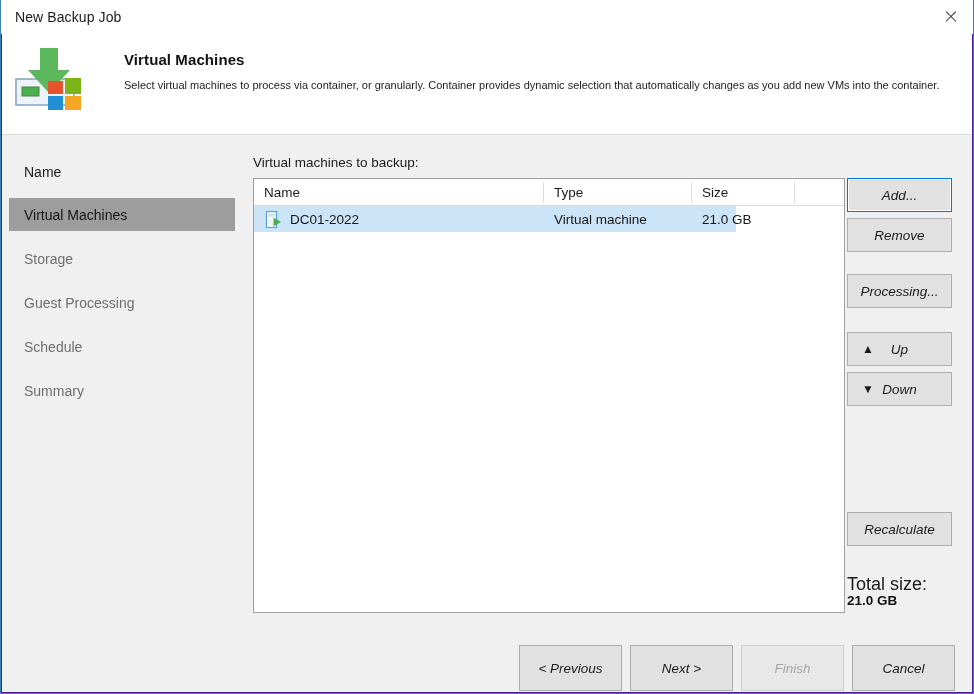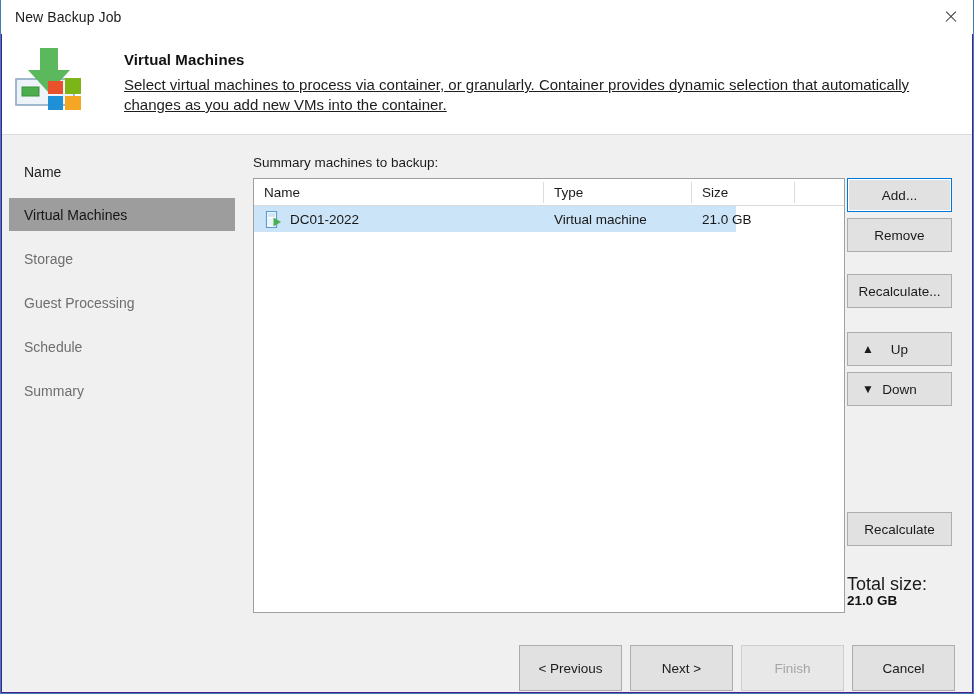--- a/index.html
+++ b/index.html
@@ -83,24 +83,23 @@
     left: 122px; top: 17px;
     font-size: 15px;
     font-weight: bold;
     color: #111111;
     letter-spacing: .1px;
   }
   .banner-desc {
     position: absolute;
     left: 122px; top: 41px;
     width: 818px;
-    font-size: 15px;
+    font-size: 11px;
     line-height: 20px;
     color: #1d1d1d;
-    text-decoration: underline;
   }
   .banner-rule {
     position: absolute;
     left: 1px; top: 134px;
     width: 970px; height: 1px;
     background: #dcdcdc;
   }
 
   
   .body-area {
@@ -212,20 +211,21 @@
     border: 1px solid #adadad;
     font-family: "Liberation Sans", sans-serif;
     font-size: 13.5px;
     color: #1b1b1b;
     cursor: default;
     display: flex;
     align-items: center;
     justify-content: center;
     padding: 16px;
     white-space: nowrap;
+    font-style: italic;
   }
   .btn.focused {
     border: 1px solid #0078d7;
     box-shadow: inset 0 0 0 1px #ffffff;
   }
   .btn.disabled {
     background: #e8e8e8;
     border-color: #cfcfcf;
     color: #a5a5a5;
   }
@@ -309,21 +309,21 @@
       <div class="nav-item" style="top:151px">
           <span>Guest Processing</span>
         </div>
       <div class="nav-item" style="top:239px">
           <span>Summary</span>
         </div>
     </div>
 
     <div class="main">
 
-      <div class="list-label">Summary machines to backup:</div>
+      <div class="list-label">Virtual machines to backup:</div>
 
       <div class="table-box">
 
         <div class="thead">
           <div class="th" style="left:0px;   width:290px">Name</div>
           <div class="th-sep" style="left:289px"></div>
           <div class="th" style="left:290px; width:147px">Type</div>
           <div class="th-sep" style="left:437px"></div>
           <div class="th" style="left:438px; width:102px">Size</div>
           <div class="th-sep" style="left:540px"></div>
@@ -339,21 +339,21 @@
             </svg>
           </span>
           <div class="cell" style="left:36px;  width:254px">DC01-2022</div>
           <div class="cell" style="left:300px; width:137px">Virtual machine</div>
           <div class="cell" style="left:448px; width:92px">21.0 GB</div>
         </div>
       </div>
 
       <button class="btn side-btn focused" style="top:43px">Add...</button>
       <button class="btn side-btn" style="top:83px">Remove</button>
-      <button class="btn side-btn" style="top:139px">Recalculate...</button>
+      <button class="btn side-btn" style="top:139px">Processing...</button>
 
       <button class="btn side-btn" style="top:197px">
         <span class="btn-arrow">▲</span>
         <span>Up</span>
       </button>
       <button class="btn side-btn" style="top:237px">
         <span class="btn-arrow">▼</span>
         <span>Down</span>
       </button>
 

